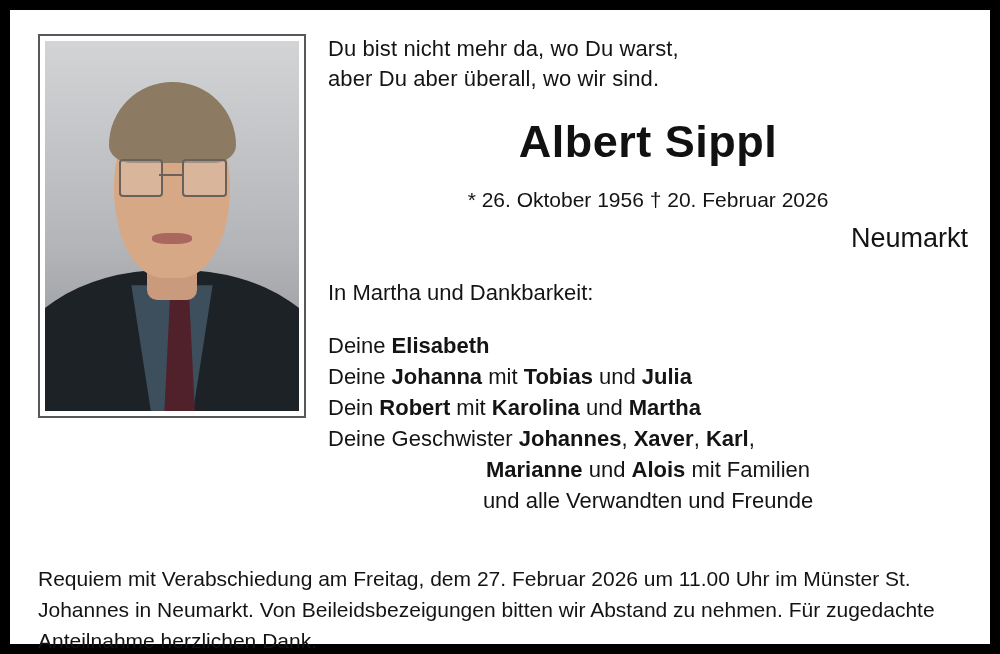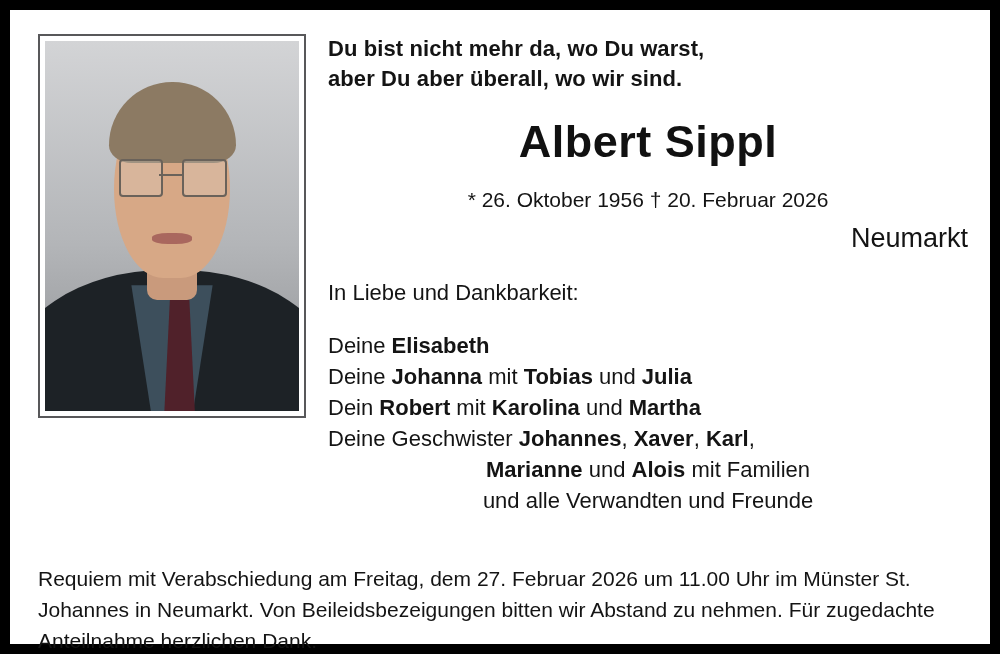--- a/index.html
+++ b/index.html
@@ -138,21 +138,20 @@
     position: absolute;
     left: 318px;
     top: 24px;
     width: 640px;
   }
   .motto {
     font-size: 22px;
     color: #141414;
     line-height: 30px;
     letter-spacing: 0.1px;
-    font-weight: bold;
   }
   .name {
     text-align: center;
     font-size: 45px;
     color: #111111;
     margin-top: 22px;
     letter-spacing: 0.5px;
     white-space: pre;
     font-weight: bold;
   }
@@ -222,21 +221,21 @@
     <div class="text-col">
       <div class="motto">
         <div>Du bist nicht mehr da, wo Du warst,</div>
         <div>aber Du aber überall, wo wir sind.</div>
       </div>
 
       <div class="name">Albert Sippl</div>
       <div class="dates">* 26. Oktober 1956   † 20. Februar 2026</div>
       <div class="place">Neumarkt</div>
 
-      <div class="intro">In Liebe und Dankbarkeit:</div>
+      <div class="intro">In Martha und Dankbarkeit:</div>
 
       <div class="family" id="family-list">
           <div class="family-line"><span>Deine </span><span class="fam-b">Elisabeth</span></div>
           <div class="family-line"><span>Deine </span><span class="fam-b">Johanna</span><span> mit </span><span class="fam-b">Tobias</span><span> und </span><span class="fam-b">Julia</span></div>
           <div class="family-line"><span>Dein </span><span class="fam-b">Robert</span><span> mit </span><span class="fam-b">Karolina</span><span> und </span><span class="fam-b">Martha</span></div>
           <div class="family-line"><span>Deine Geschwister </span><span class="fam-b">Johannes</span><span>, </span><span class="fam-b">Xaver</span><span>, </span><span class="fam-b">Karl</span><span>,</span></div>
           <div class="family-line center-line"><span class="fam-b">Marianne</span><span> und </span><span class="fam-b">Alois</span><span> mit Familien</span></div>
           <div class="family-line center-line"><span>und alle Verwandten und Freunde</span></div>
         </div>
     </div>

